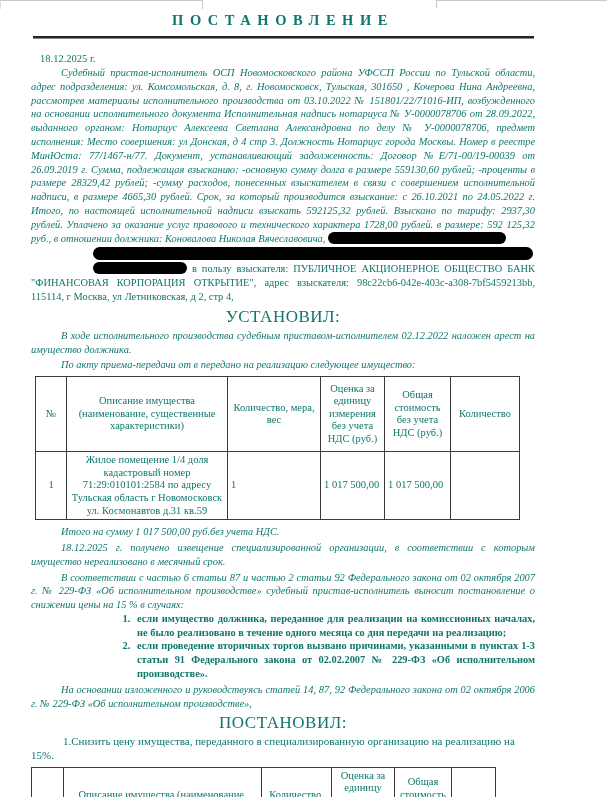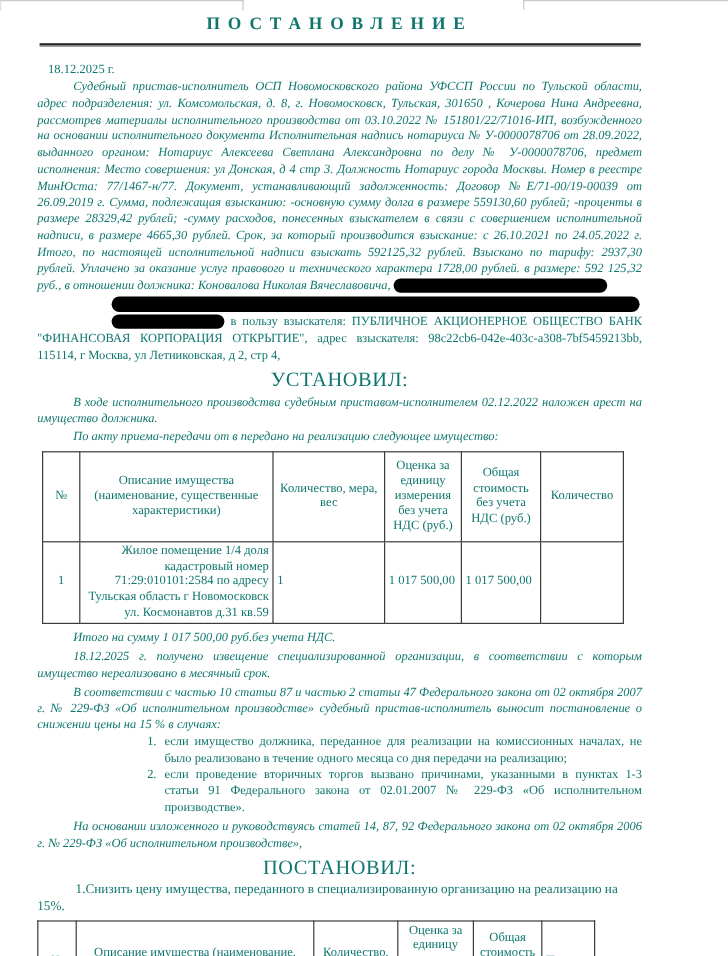--- a/index.html
+++ b/index.html
@@ -62,33 +62,33 @@
   }
   table.goods th,table.goods td{
     border:1px solid #3a3a3a;
     font-weight:normal;
     padding:2px 3px;
     vertical-align:middle;
     overflow:hidden;
   }
   table.goods th{text-align:center;}
   td.cell-num{text-align:center;}
-  td.cell-desc{text-align:right;padding-left:7px;padding-right:6px;}
+  td.cell-desc{text-align:center;padding-left:7px;padding-right:6px;}
   td.cell-left{text-align:left;padding-left:6px;}
   .t1{width:484px;margin-left:4px;}
   .t1 .h-row th{height:70px;}
   .t1 .d-row td{height:58px;}
   .t2{width:464px;margin-left:0;}
   .t2 .h-row th{height:62px;}
 
   ol.cases{
     margin:0;padding:0 0 0 102px;
     font-size:10.4px;line-height:13.8px;text-align:justify;
   }
-  ol.cases li{padding-left:4px;margin:0;}
+  ol.cases li{padding-left:4px;margin:0;font-weight:bold;}
 
   .res-line{margin:1px 0 0 0;font-size:11px;line-height:13.6px;text-indent:32px;text-align:left;}
 </style>
 </head>
 <body>
 
 <div class="page">
   <div class="artifact left"></div>
   <div class="artifact right"></div>
 
@@ -132,25 +132,25 @@
         <td class="cell-left">1</td>
         <td class="cell-left">1 017 500,00</td>
         <td class="cell-left">1 017 500,00</td>
         <td></td>
       </tr>
     </tbody>
       </table>
 
     <p class="body indent noj" style="margin-top:5px;">Итого на сумму 1 017 500,00 руб.без учета НДС.</p>
     <p class="body indent">18.12.2025 г. получено извещение специализированной организации, в соответствии с которым имущество нереализовано в месячный срок.</p>
-    <p class="body indent">В соответствии с частью 10 статьи 87 и частью 2 статьи 47 Федерального закона от 02 октября 2007 г. № 229-ФЗ «Об исполнительном производстве» судебный пристав-исполнитель выносит постановление о снижении цены на 15 % в случаях:</p>
+    <p class="body indent">В соответствии с частью 6 статьи 87 и частью 2 статьи 92 Федерального закона от 02 октября 2007 г. № 229-ФЗ «Об исполнительном производстве» судебный пристав-исполнитель выносит постановление о снижении цены на 15 % в случаях:</p>
 
     <ol class="cases">
       <li>если имущество должника, переданное для реализации на комиссионных началах, не было реализовано в течение одного месяца со дня передачи на реализацию;</li>
-      <li>если проведение вторичных торгов вызвано причинами, указанными в пунктах 1-3 статьи 91 Федерального закона от 02.01.2007 № 229-ФЗ «Об исполнительном производстве».</li>
+      <li>если проведение вторичных торгов вызвано причинами, указанными в пунктах 1-3 статьи 91 Федерального закона от 02.02.2007 № 229-ФЗ «Об исполнительном производстве».</li>
     </ol>
 
     <p class="body indent">На основании изложенного и руководствуясь статей 14, 87, 92 Федерального закона от 02 октября 2006 г. № 229-ФЗ «Об исполнительном производстве»,</p>
 
     <div class="section-heading">ПОСТАНОВИЛ:</div>
 
     <p class="res-line">1.Снизить цену имущества, переданного в специализированную организацию на реализацию на 15%.</p>
 
     <table class="goods t2">
       <colgroup>

